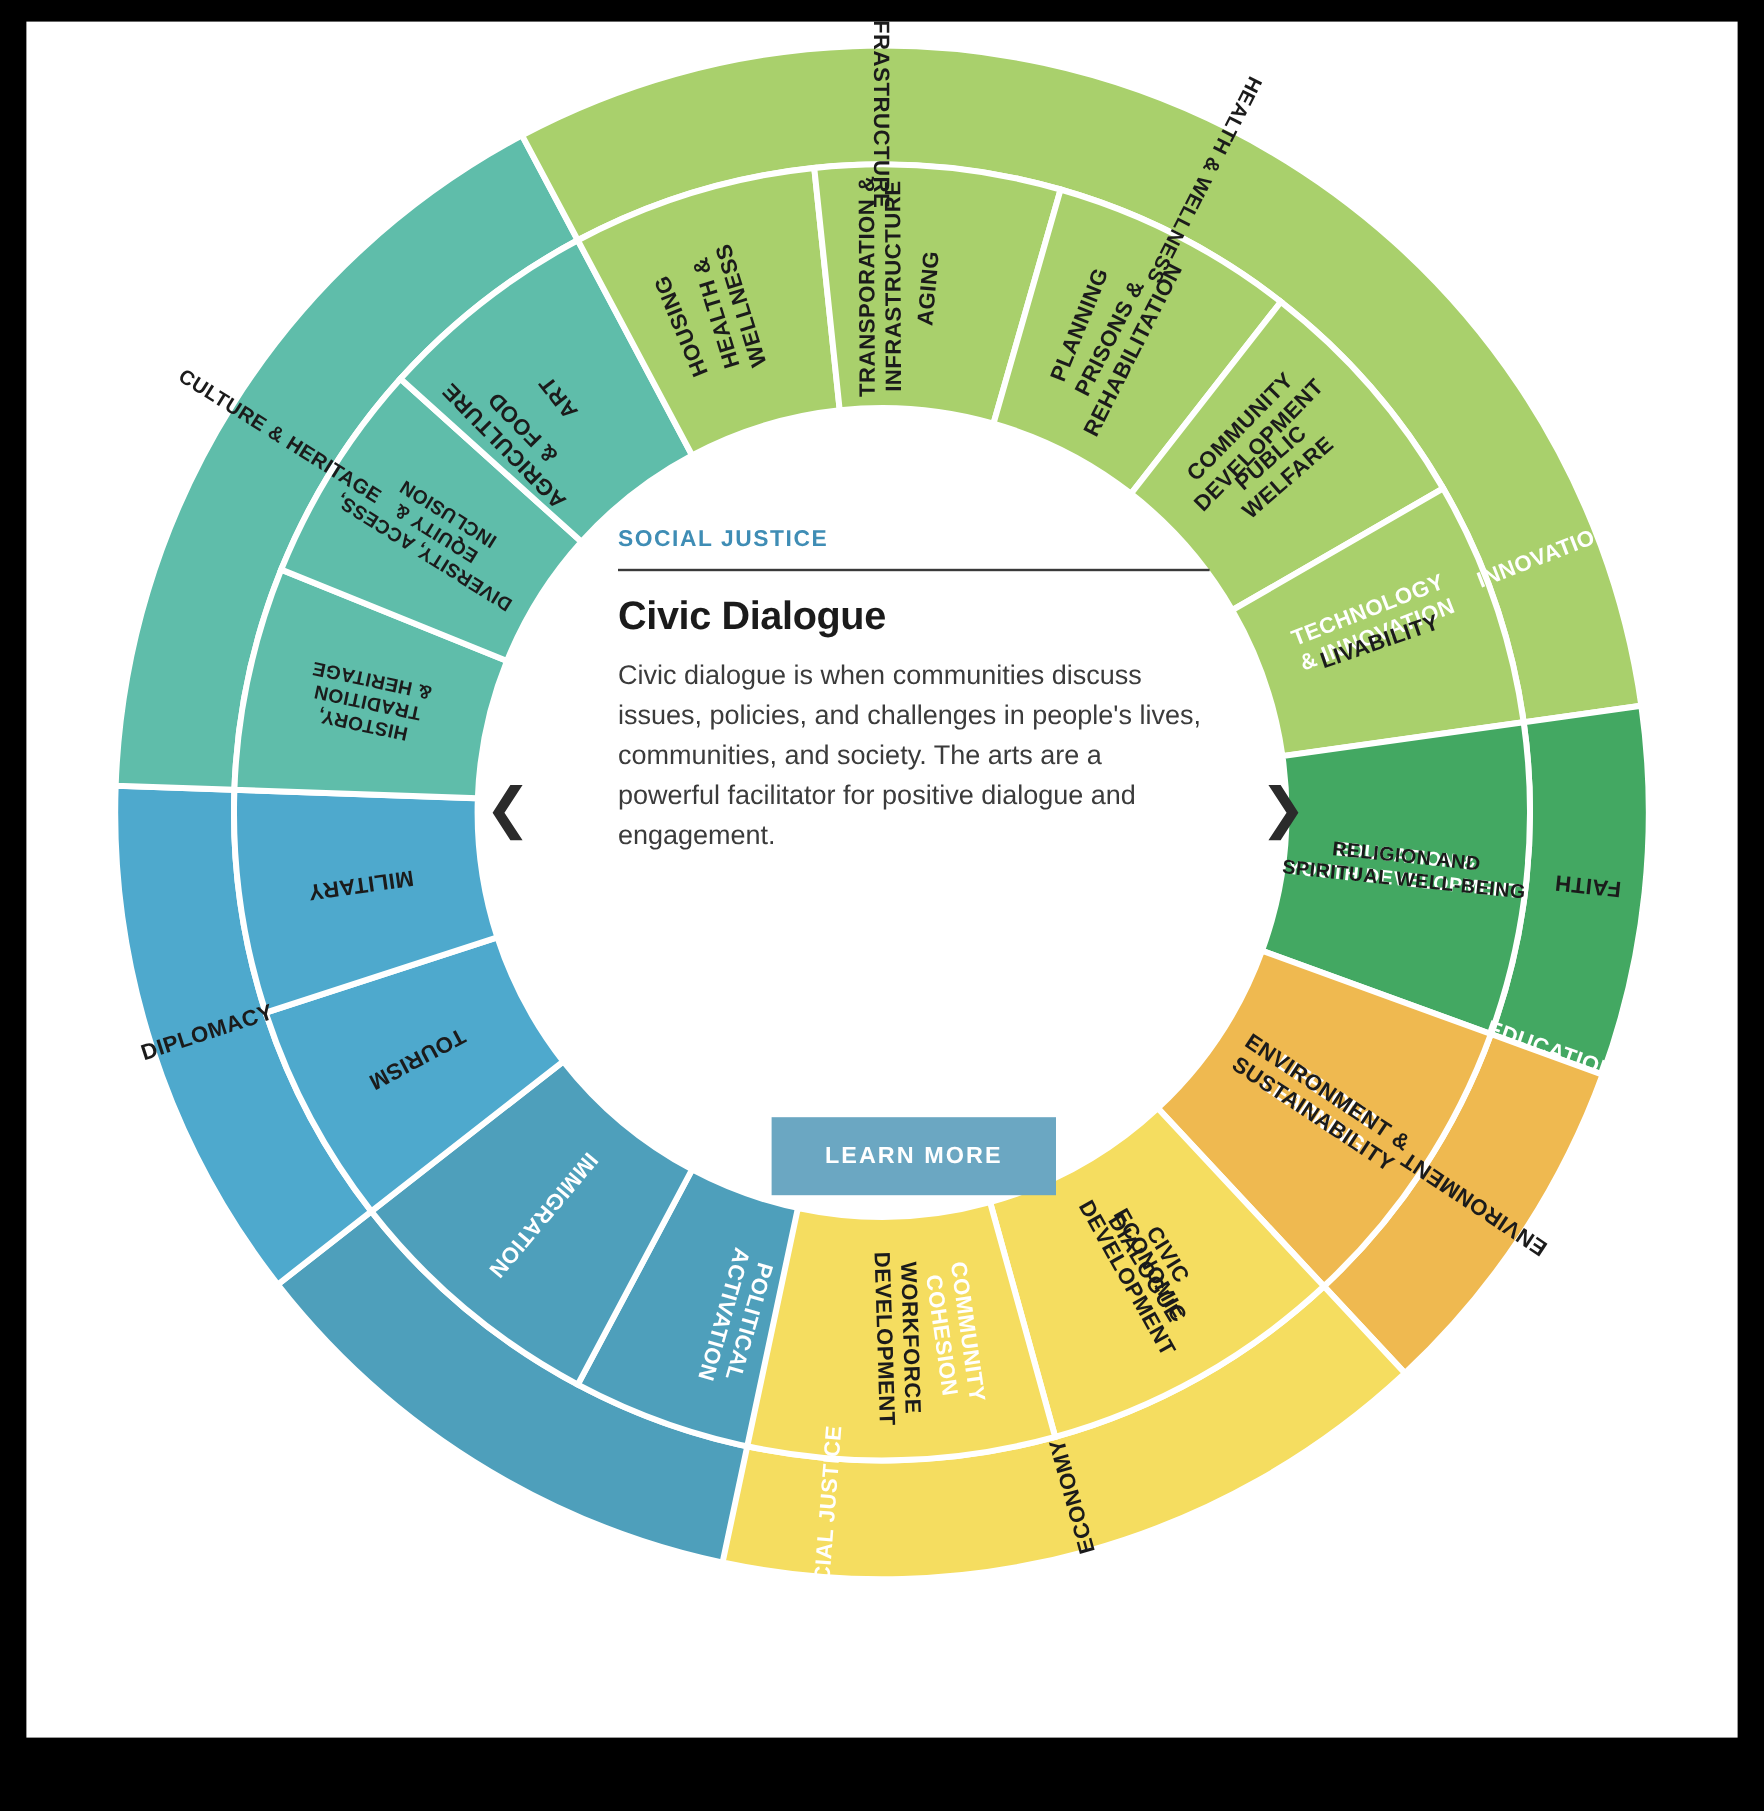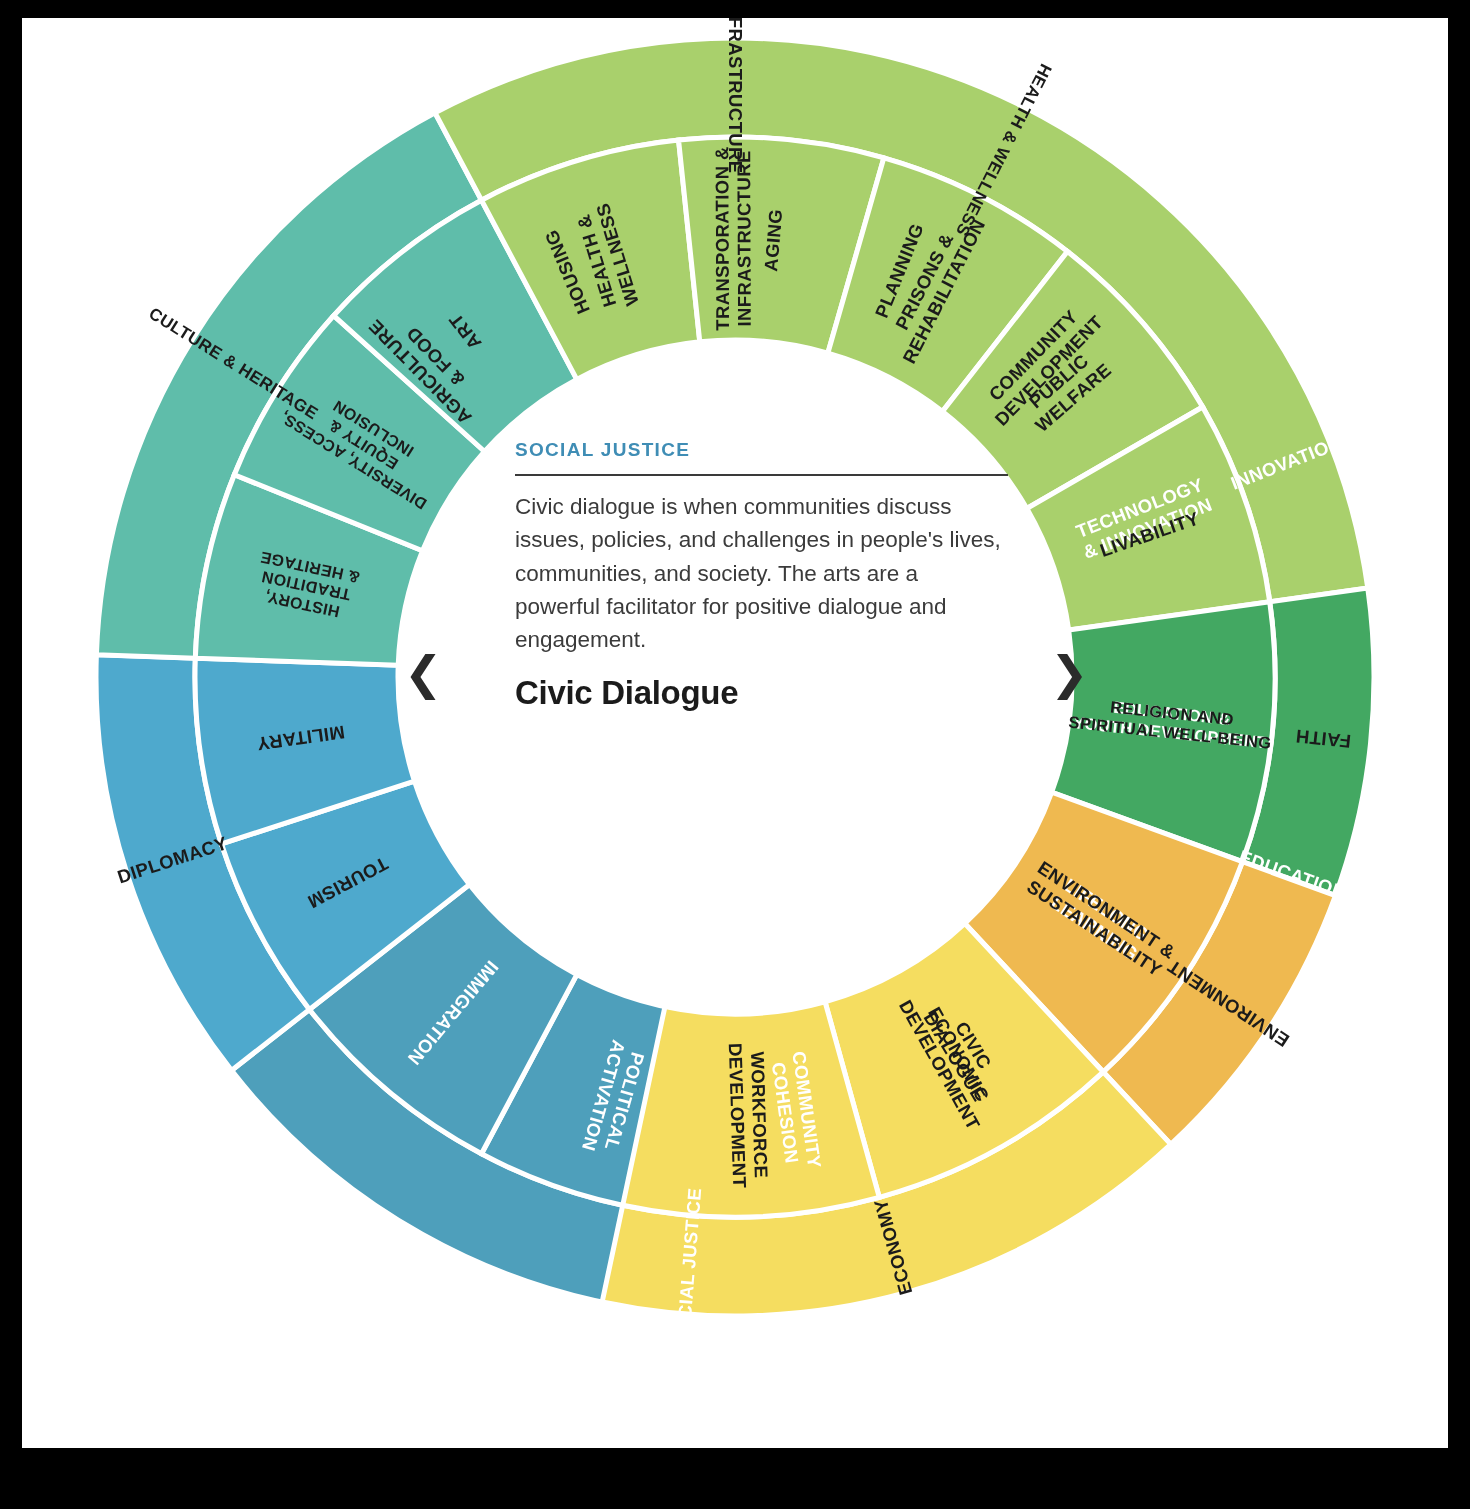--- a/index.html
+++ b/index.html
@@ -120,21 +120,24 @@
             <text x="927.260414396415" y="1041.5894991014216" transform="rotate(420.75 927.260414396415 1041.5894991014216)" text-anchor="middle" font-size="18.5" class="seg-label"><tspan x="927.260414396415" dy="-4.4399999999999995">ECONOMIC</tspan><tspan x="927.260414396415" dy="21.83">DEVELOPMENT</tspan></text>
             <text x="726.3911380425074" y="1097.2954795818987" transform="rotate(448.25 726.3911380425074 1097.2954795818987)" text-anchor="middle" font-size="18.5" class="seg-label"><tspan x="726.3911380425074" dy="-4.4399999999999995">WORKFORCE</tspan><tspan x="726.3911380425074" dy="21.83">DEVELOPMENT</tspan></text>
           </g>
           <circle cx="713" cy="659" r="337" fill="#ffffff"></circle>
         </svg>
     </div>
 
     <div id="center">
       <div id="kicker">SOCIAL JUSTICE</div>
       <div id="rule"></div>
+      <div id="title">Civic Dialogue</div>
       <div id="body">Civic dialogue is when communities discuss issues, policies, and challenges in people's lives, communities, and society. The arts are a powerful facilitator for positive dialogue and engagement.</div>
-      <div id="title">Civic Dialogue</div>
+      <div id="btnRow">
+        <button id="learnMore">LEARN MORE</button>
+      </div>
     </div>
 
     <div class="chev" id="prevArrow">❮</div>
     <div class="chev" id="nextArrow">❯</div>
 
   </div>
 </div>
 
 </body></html>

